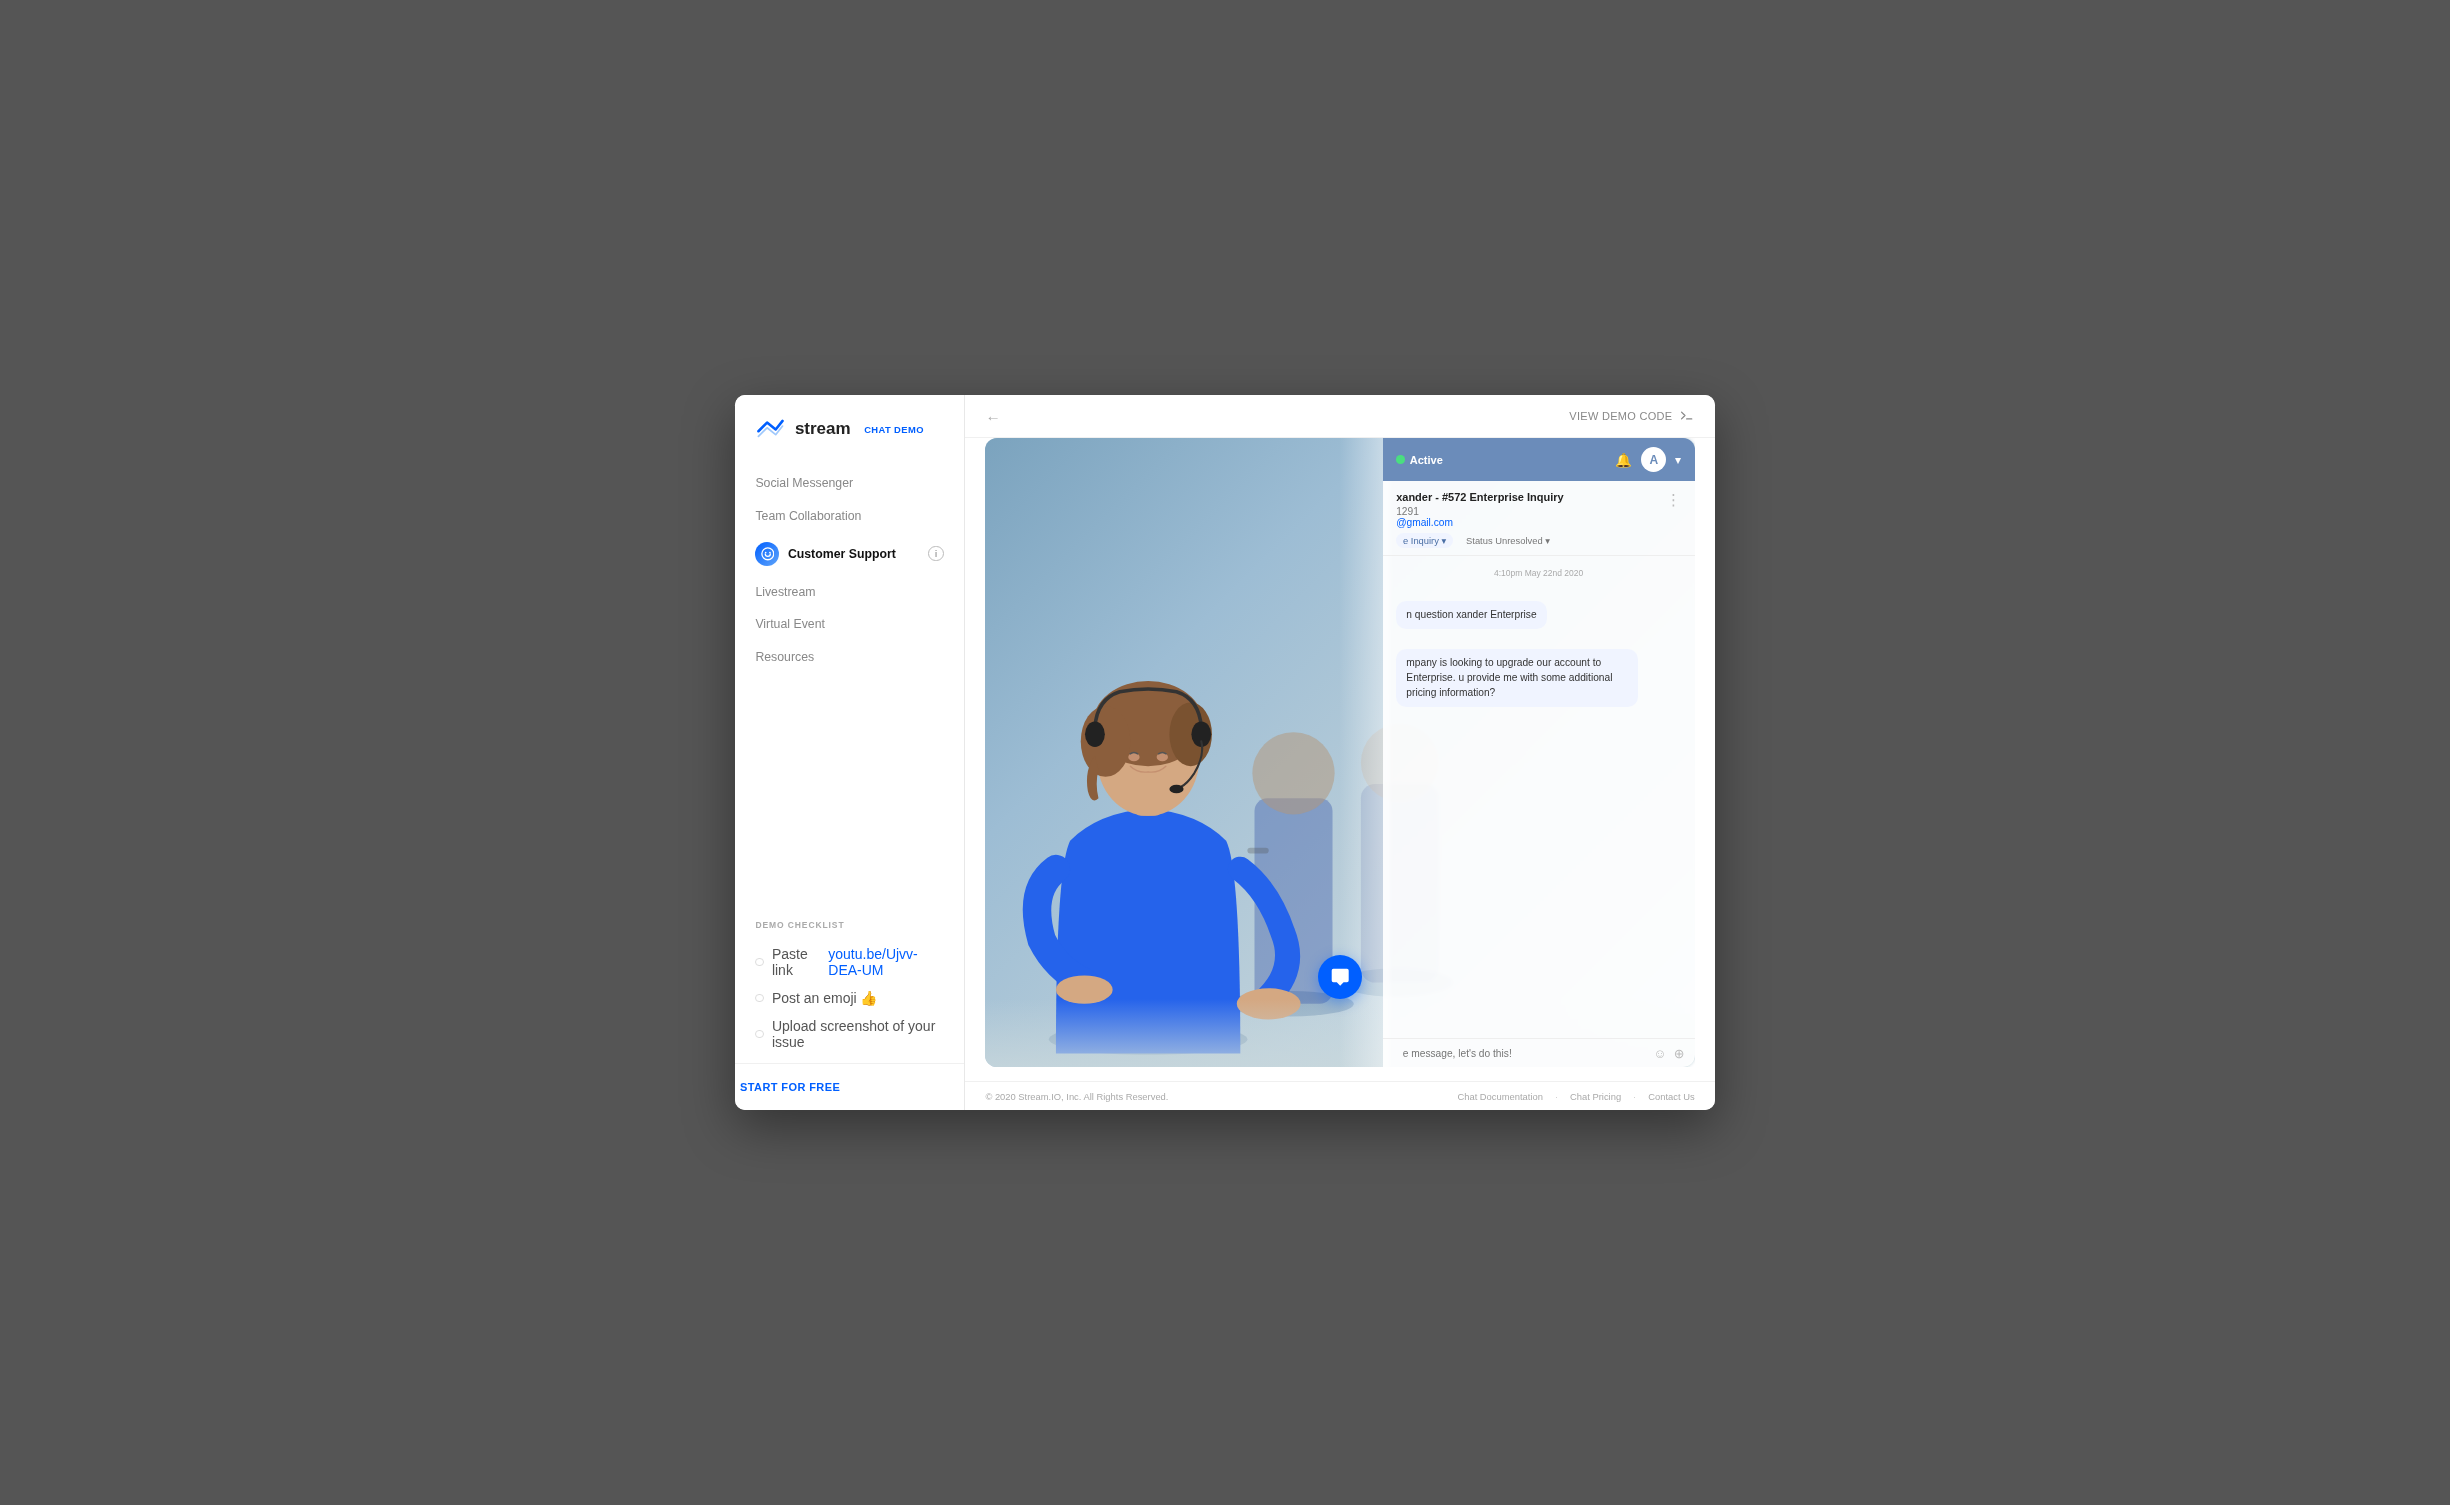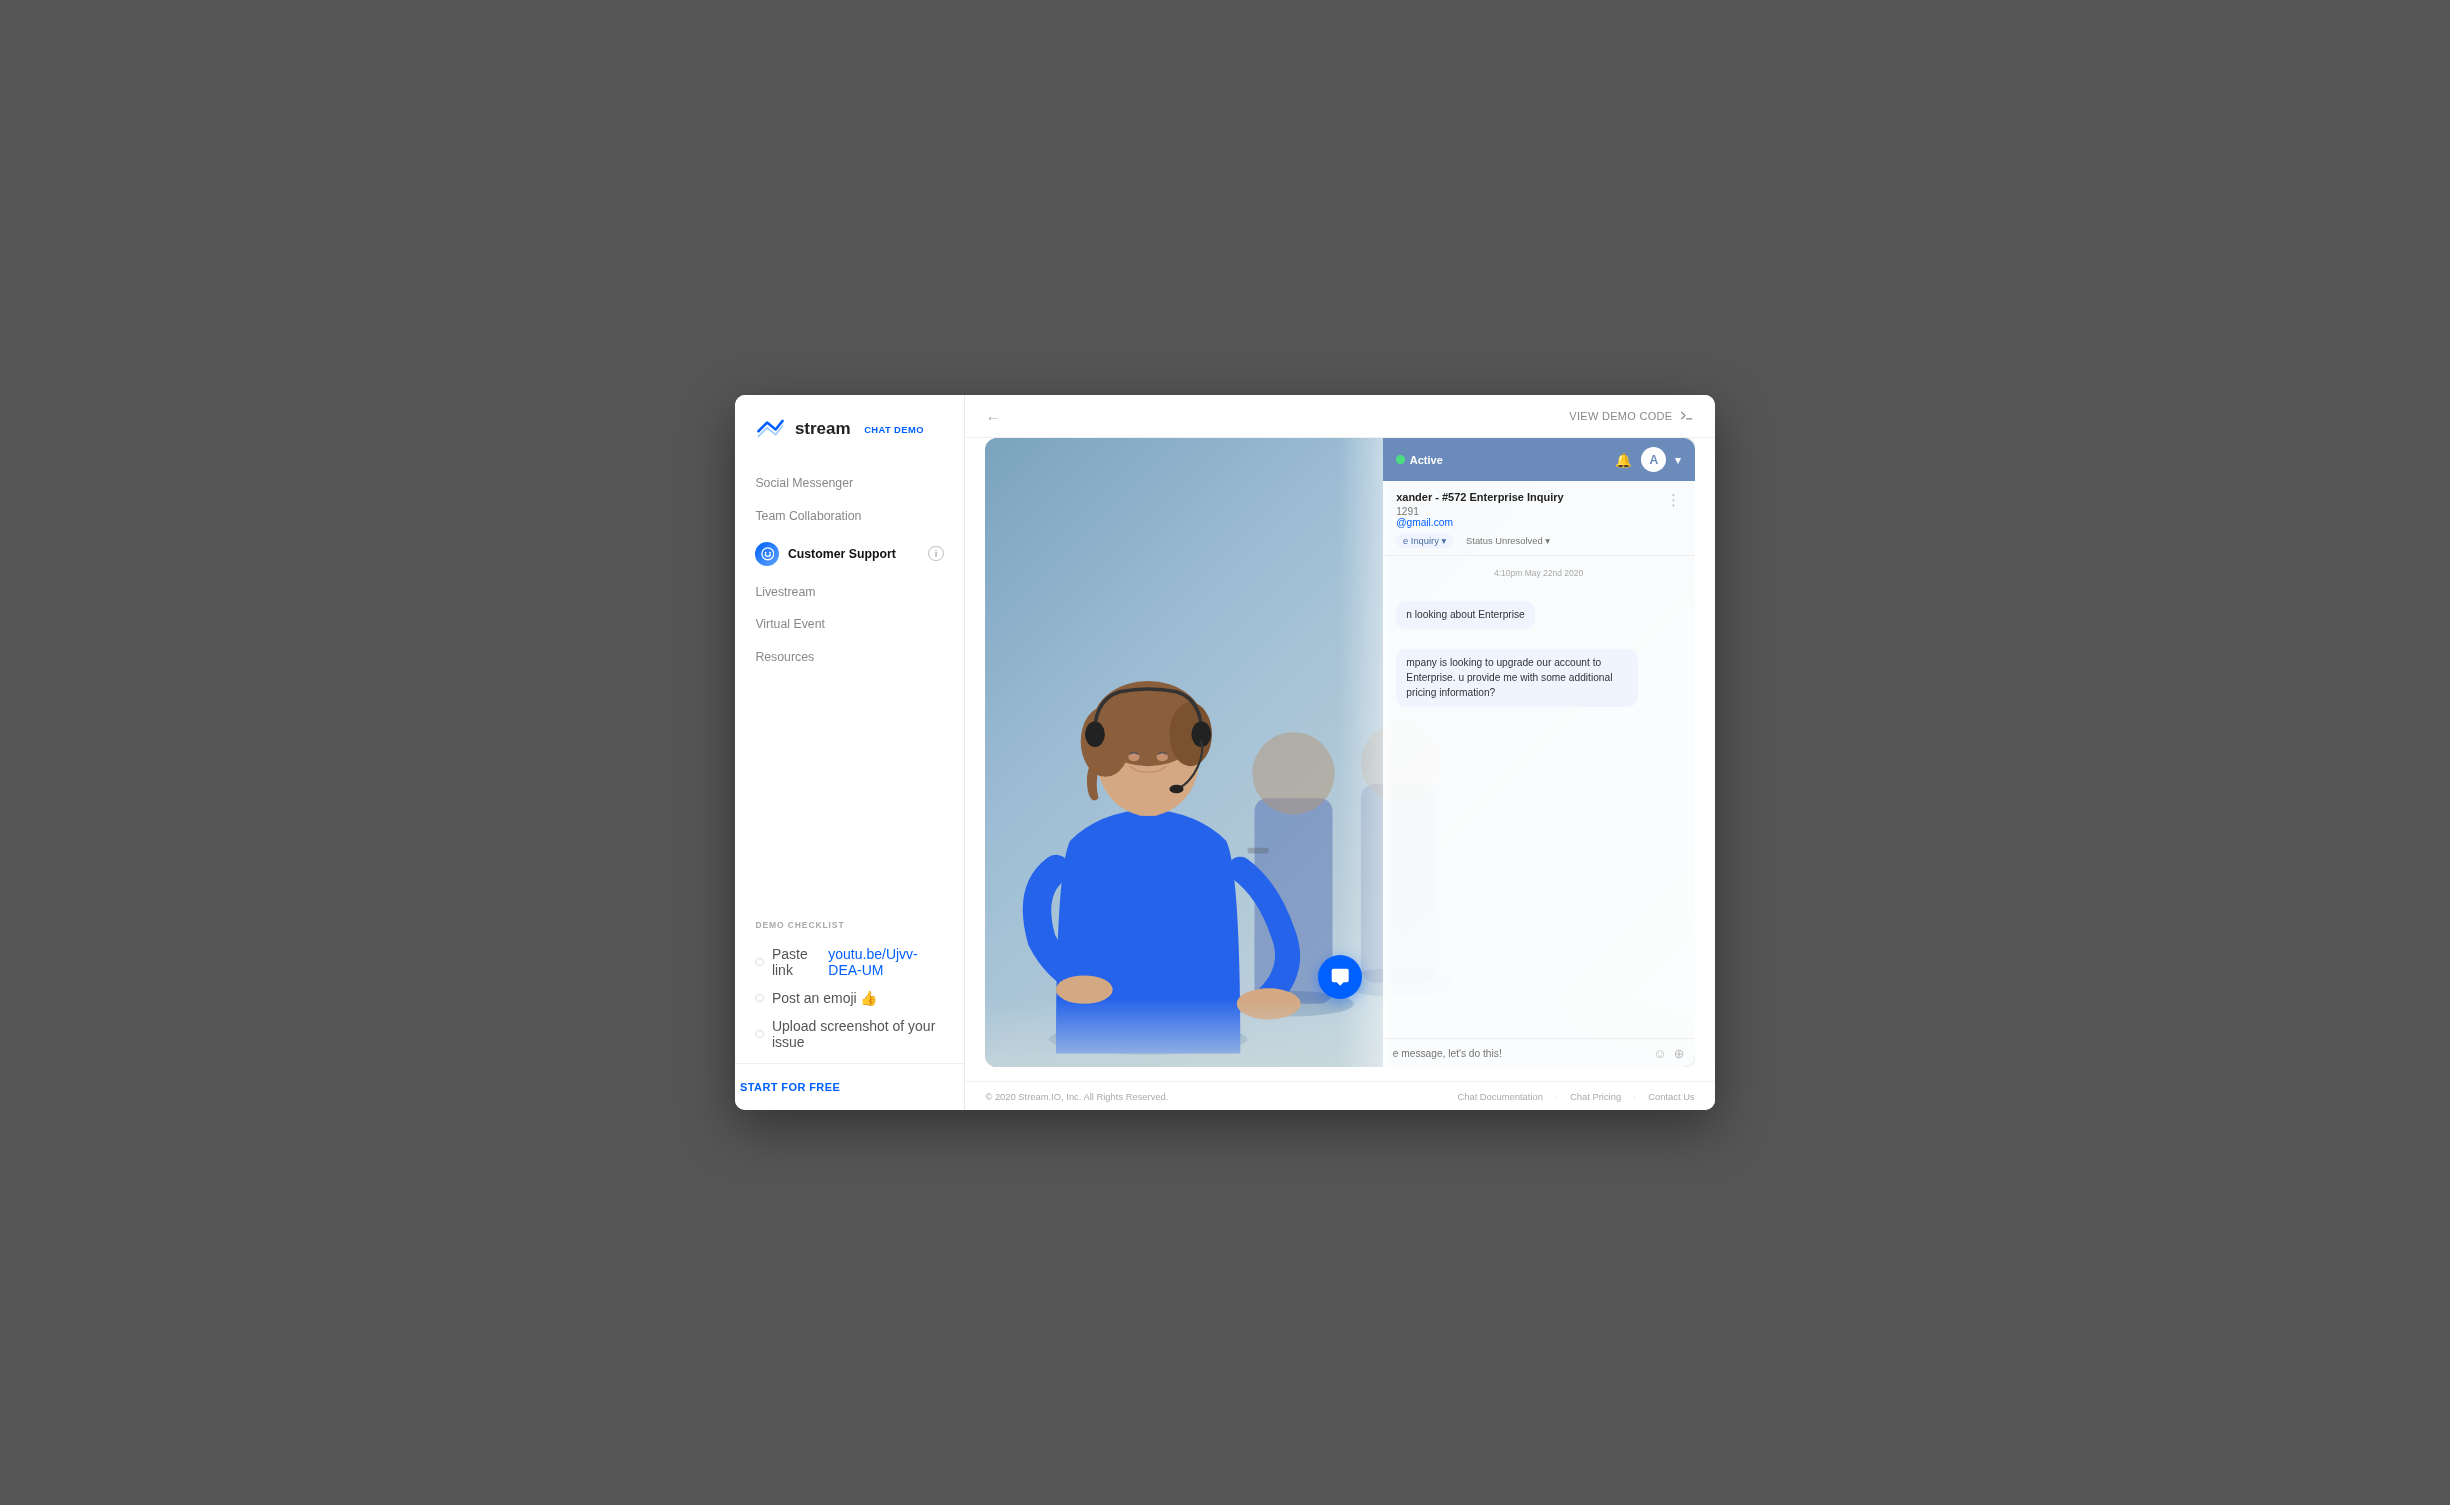--- a/index.html
+++ b/index.html
@@ -373,20 +373,21 @@
       align-items: center;
       gap: 6.8px;
     }
     .chat-input {
       flex: 1;
       font-size: 10.2px;
       color: #555;
       border: none;
       outline: none;
       background: transparent;
+      margin-left: 10px;
     }
     .chat-input-icons {
       display: flex;
       gap: 6.8px;
       color: #bbb;
       font-size: 12.8px;
     }
 
     
     .main-footer {
@@ -585,21 +586,21 @@
                   <span>Status</span>
                   <span>Unresolved</span>
                   <span>▾</span>
                 </div>
               </div>
             </div>
 
             <div class="chat-messages">
               <div class="msg-time">4:10pm May 22nd 2020</div>
               <div class="msg-customer">
-                <div class="msg-bubble">n looking about Enterprise</div>
+                <div class="msg-bubble">n question xander Enterprise</div>
               </div>
               <div class="msg-customer">
                 <div class="msg-bubble">mpany is looking to upgrade our account to Enterprise. u provide me with some additional pricing information?</div>
               </div>
             </div>
 
             <div class="chat-input-row">
               <input type="text" class="chat-input" placeholder="e message, let's do this!" style="">
               <div class="chat-input-icons">
                 <span>☺</span>

